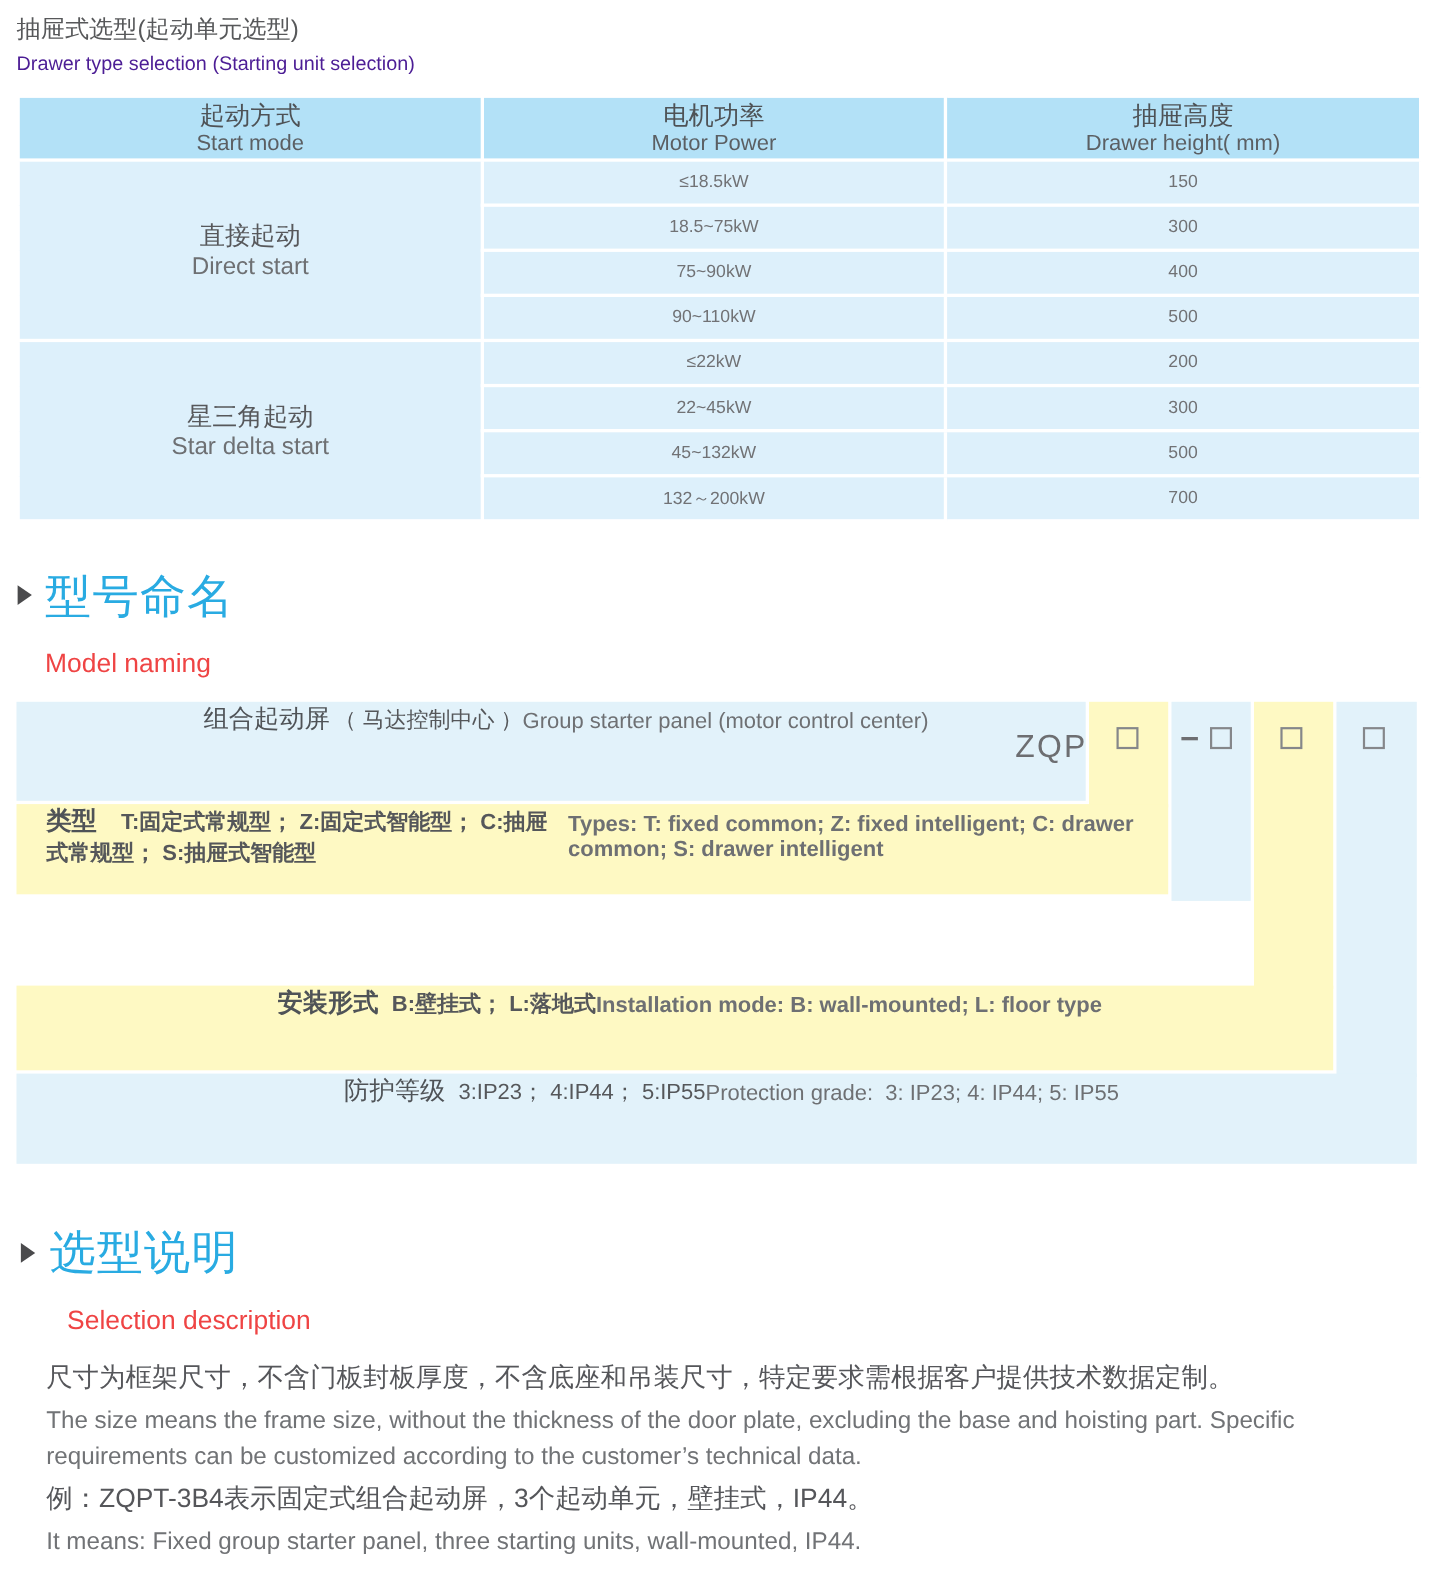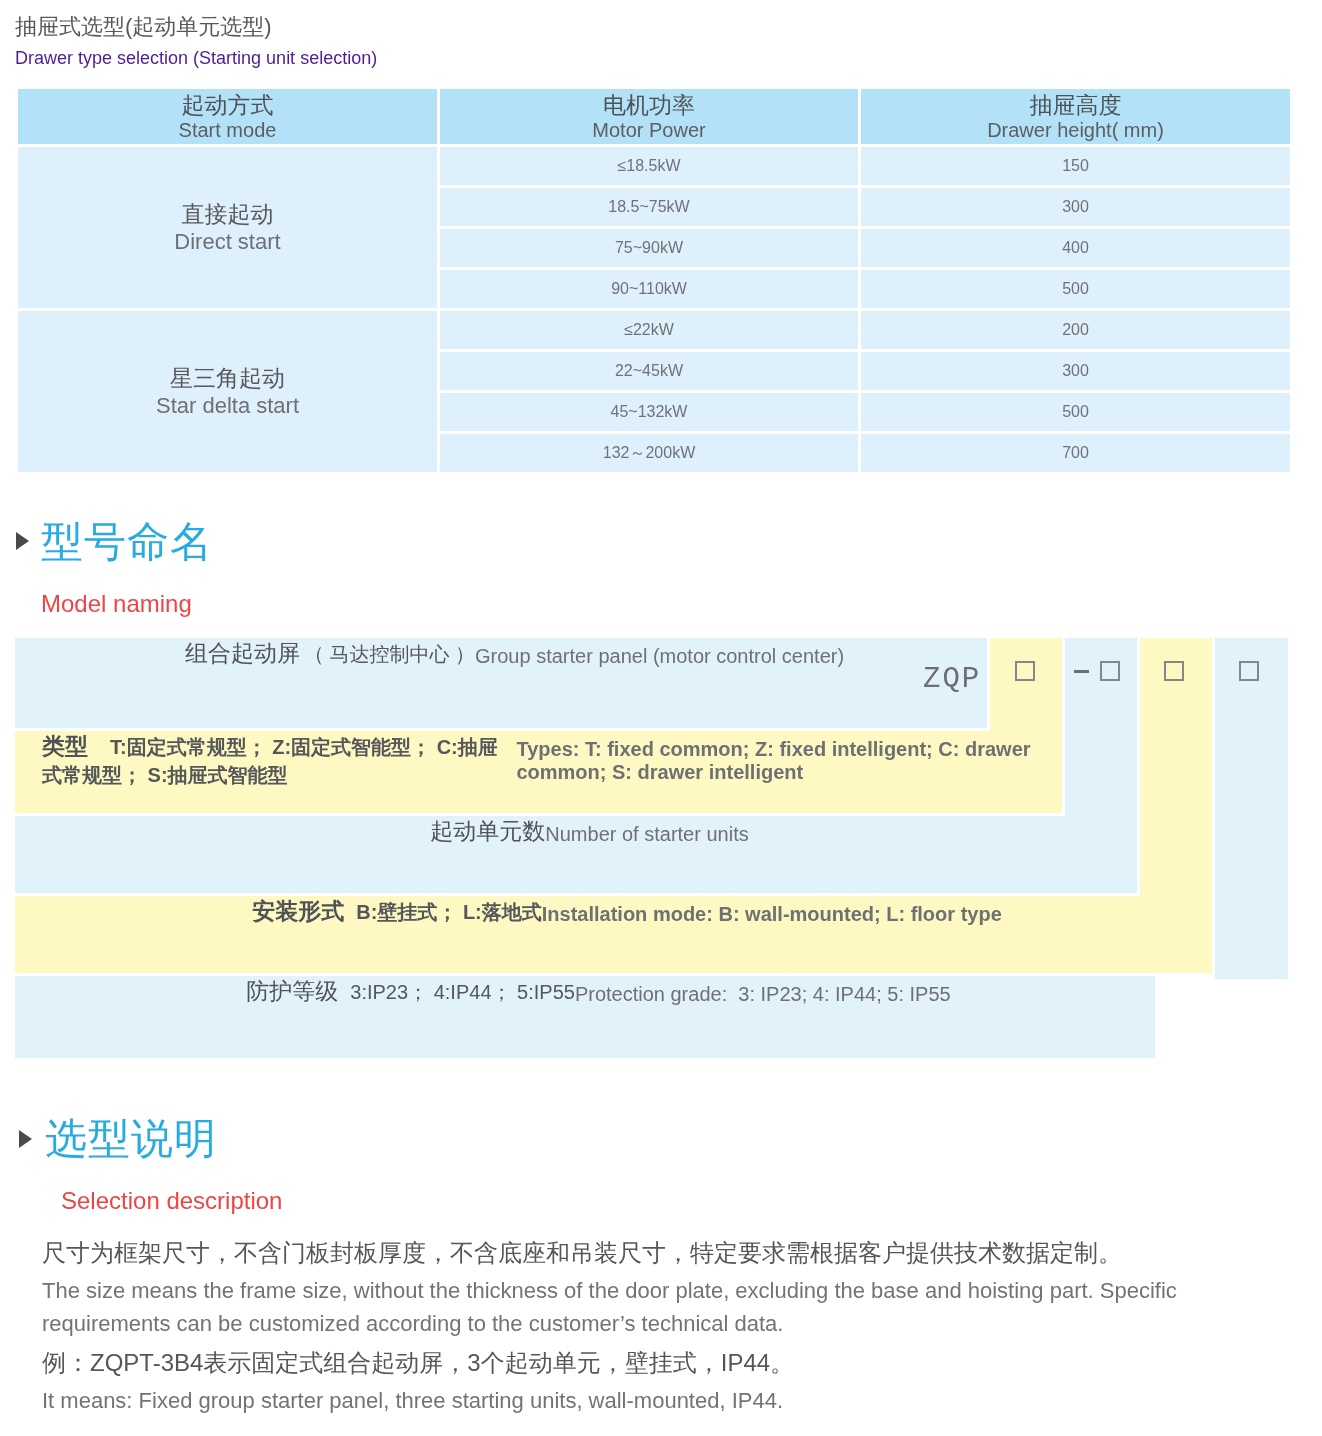--- a/index.html
+++ b/index.html
@@ -40,31 +40,31 @@
 
   
   .diagram { position:relative; margin-top:20px; width:1275px; height:420px; }
   .d-row, .d-col { position:absolute; left:0; }
   .bg-blue { background:#e2f2fa; }
   .bg-gray { background:#fef9c3;font-weight:bold; }
   .r1 { top:0;   height:90px; width:972px;  }
   .r2 { top:93px;  height:82px; width:1047px; }
   .r3 { top:178px; height:77px; width:1122px; }
   .r4 { top:258px; height:77px; width:1197px; }
-  .r5 { top:338px; height:82px; width:1140px; }
+  .r5 { top:338px; height:82px; width:1273px; }
   .c1 { left:975px;  top:0; width:72px; height:96px;  }
   .c2 { left:1050px; top:0; width:72px; height:181px; }
   .c3 { left:1125px; top:0; width:72px; height:261px; }
   .c4 { left:1200px; top:0; width:73px; height:341px; }
   .row-inner { height:100%; display:flex; flex-direction:row; justify-content:center; padding-left:27px; }
   .cn-line { color:#4f5357; white-space:pre-wrap; }
   .cn-main { font-size:23px; }
   .cn-sub  { font-size:20px; margin-left:12px; color:#55575a; }
   .en-line { font-size:20px; color:#6e7073; margin-top:7px; white-space:pre-wrap; }
-  .model-code { position:absolute; left:908px; top:25px; font-size:29px; color:#6d6e71; letter-spacing:2px;font-family:Liberation Mono, monospace; }
+  .model-code { position:absolute; left:908px; top:25px; font-size:29px; color:#6d6e71; letter-spacing:2px; }
   .code-box { position:absolute; top:23px; width:20px; height:20px; border:2px solid #85878a; background:transparent; }
   .b1 { left:1000px; } .b2 { left:1085px; } .b3 { left:1149px; } .b4 { left:1224px; }
   .dash-icon { position:absolute; left:1059px; top:32px; width:15px; height:3px; background:#6d6e71; }
 
   
   .desc { margin-top:20px; width:1252px; padding-left:27px; }
   .p-cn { font-size:24px; color:#55565a; line-height:36px; white-space:pre-wrap; }
   .p-en { font-size:22px; color:#717376; line-height:33px; margin-top:3px; white-space:pre-wrap; }
   .p2 { margin-top:5px; }
 </style>
@@ -160,26 +160,20 @@
           <div class="cn-line"><span class="cn-main">组合起动屏</span><span class="cn-sub" style="margin-left:4px">（ 马达控制中心 ）</span></div>
           <div class="en-line">Group starter panel (motor control center)</div>
         </div>
       </div>
       <div class="d-row r2 bg-gray">
         <div class="row-inner">
           <div class="cn-line"><span class="cn-main">类型</span><span class="cn-sub" style="margin-left:22px">T:固定式常规型； Z:固定式智能型； C:抽屉式常规型； S:抽屉式智能型</span></div>
           <div class="en-line">Types: T: fixed common; Z: fixed intelligent; C: drawer common; S: drawer intelligent</div>
         </div>
       </div>
-      <div class="d-row r3 bg-blue">
-        <div class="row-inner">
-          <div class="cn-line"><span class="cn-main">起动单元数</span></div>
-          <div class="en-line">Number of starter units</div>
-        </div>
-      </div>
       <div class="d-row r4 bg-gray">
         <div class="row-inner">
           <div class="cn-line"><span class="cn-main">安装形式</span><span class="cn-sub">B:壁挂式； L:落地式</span></div>
           <div class="en-line">Installation mode: B: wall-mounted; L: floor type</div>
         </div>
       </div>
       <div class="d-row r5 bg-blue">
         <div class="row-inner">
           <div class="cn-line"><span class="cn-main">防护等级</span><span class="cn-sub">3:IP23； 4:IP44； 5:IP55</span></div>
           <div class="en-line">Protection grade:  3: IP23; 4: IP44; 5: IP55</div>

